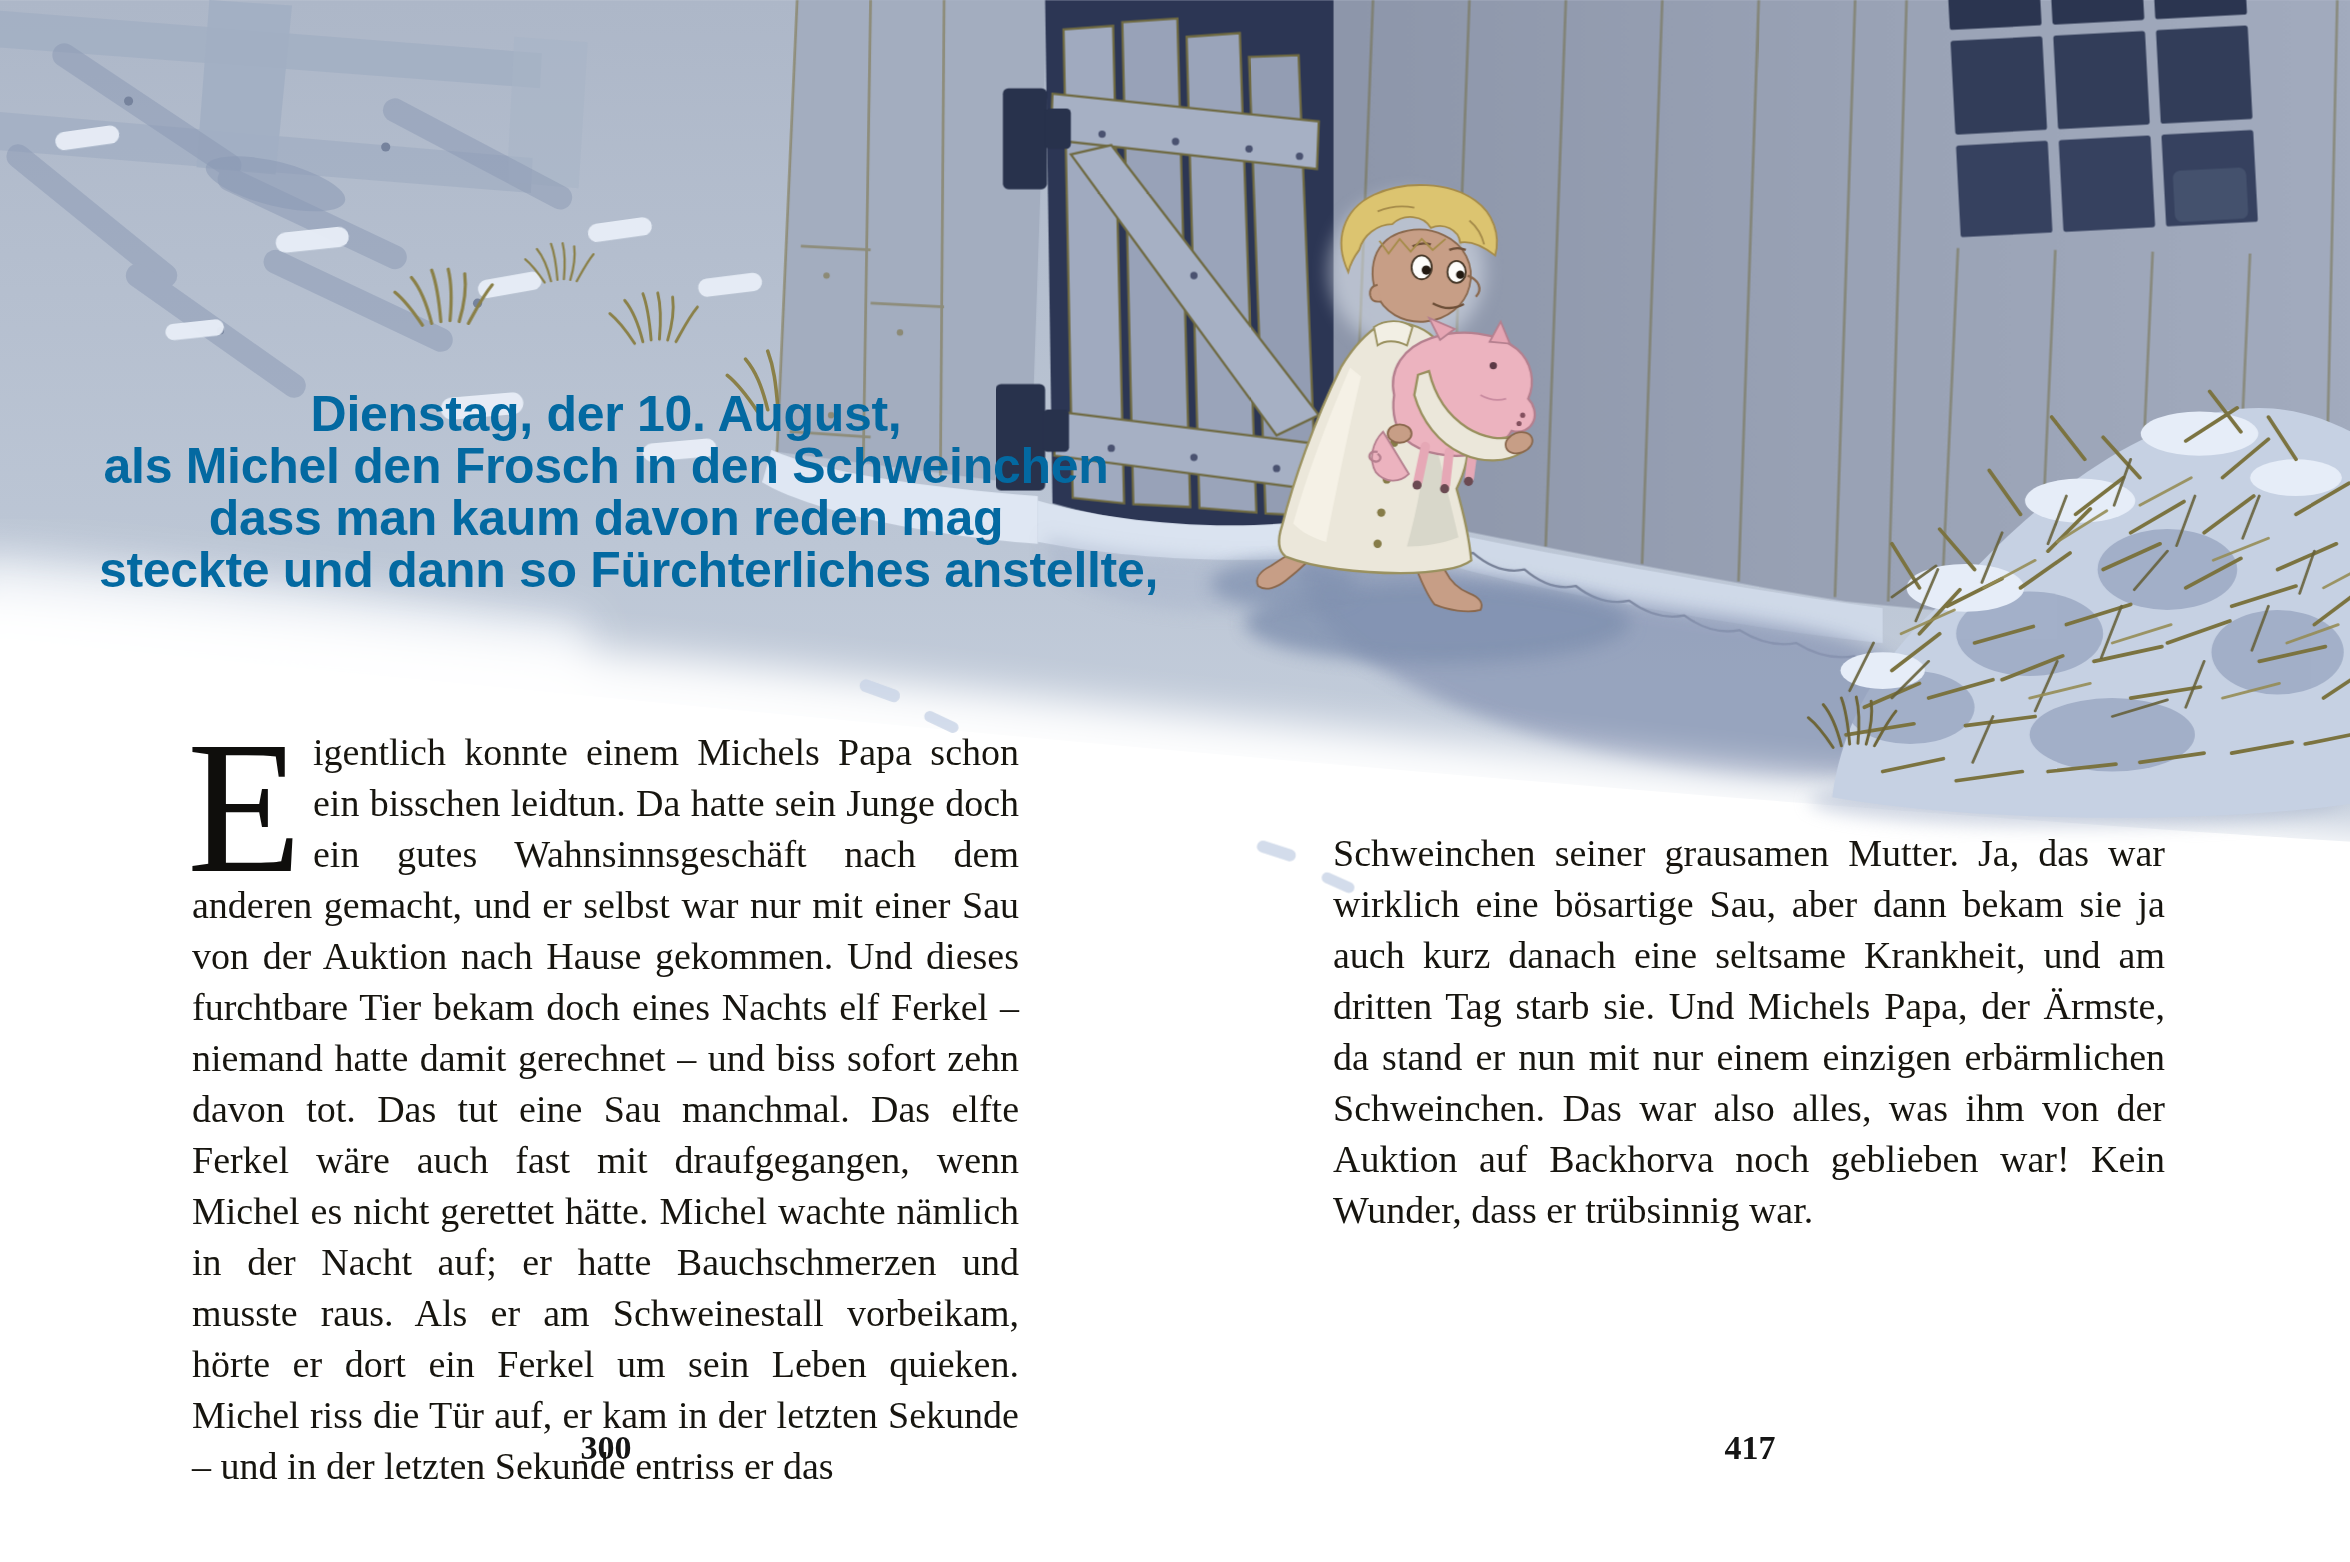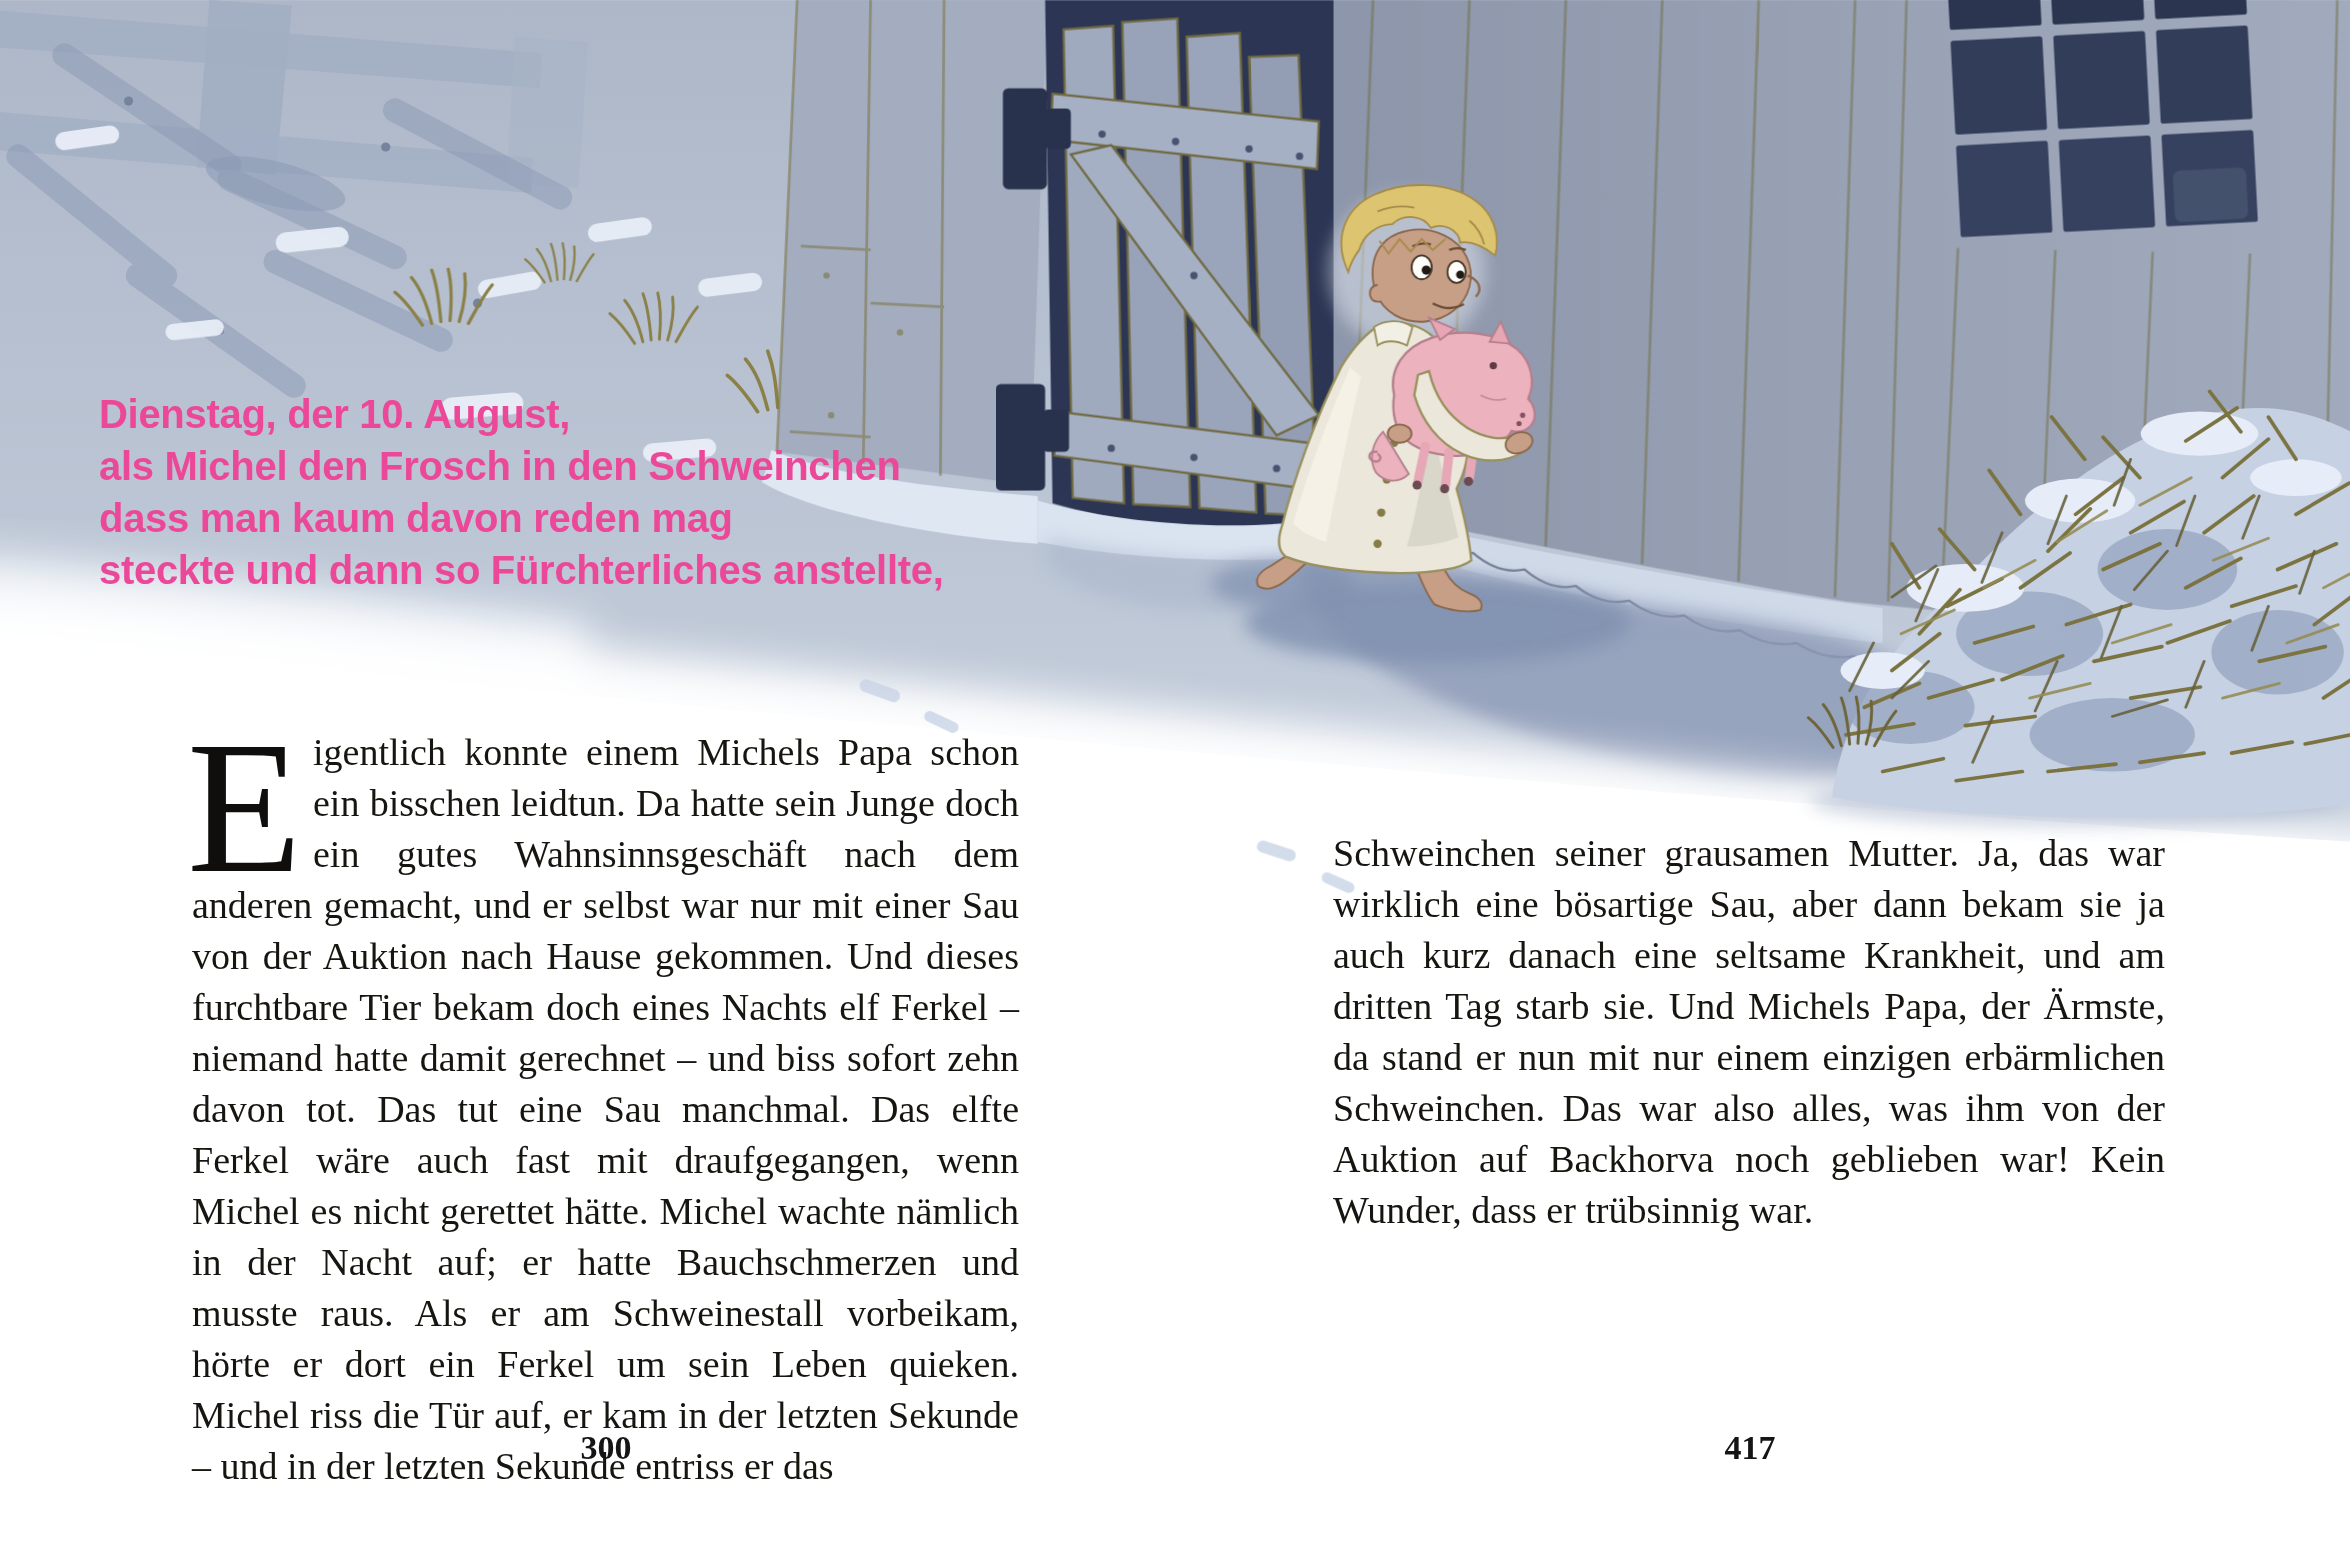--- a/index.html
+++ b/index.html
@@ -1,22 +1,22 @@
 <!DOCTYPE html>
 <html lang="de" style="font-size:14.7px"><head>
 <meta charset="utf-8">
 <style>
   html,body{margin:0;padding:0;background:#ffffff;}
   .spread{position:relative;width:2351px;height:1562px;background:#ffffff;overflow:hidden;
           font-family:"Liberation Serif",serif;}
   .illu{position:absolute;left:0;top:0;}
 
-  .chapter-title{position:absolute;left:99px;top:388px;width:1014px;
-    font-family:"Liberation Sans",sans-serif;font-weight:700;font-size:40px;line-height:52px;
-    color:#ec4899;letter-spacing:-0.3px;}
+  .chapter-title{position:absolute;left:99px;top:388px;width:1014px;text-align:center;
+    font-family:"Liberation Sans",sans-serif;font-weight:700;font-size:50px;line-height:52px;
+    color:#0369a1;letter-spacing:-0.3px;}
   .chapter-title div{white-space:nowrap;}
 
   .col{position:absolute;color:#17150f;font-size:38px;line-height:51px;text-align:justify;
        hyphens:auto;-webkit-hyphens:auto;}
   .col p{margin:0;}
   .col-left{left:192px;top:727px;width:827px;}
   .col-right{left:1333px;top:828px;width:832px;}
 
   .dropcap-spacer{float:left;width:121px;height:103px;}
   .dropcap{position:absolute;left:187px;top:714px;font-size:188px;line-height:1;

